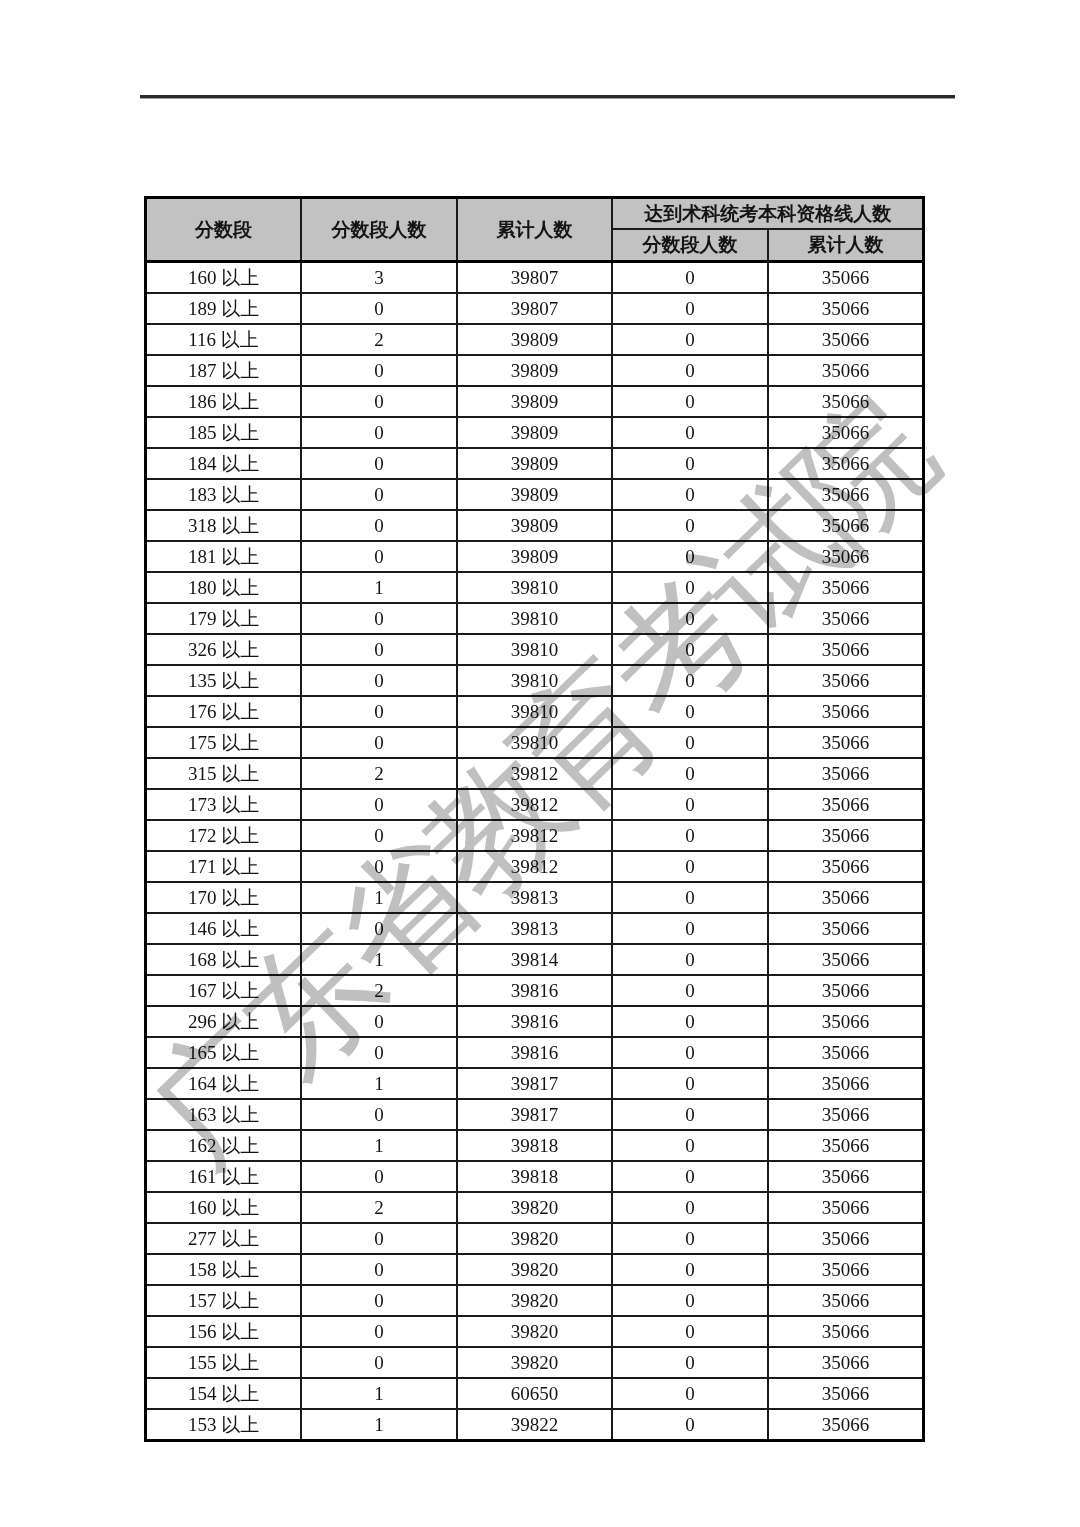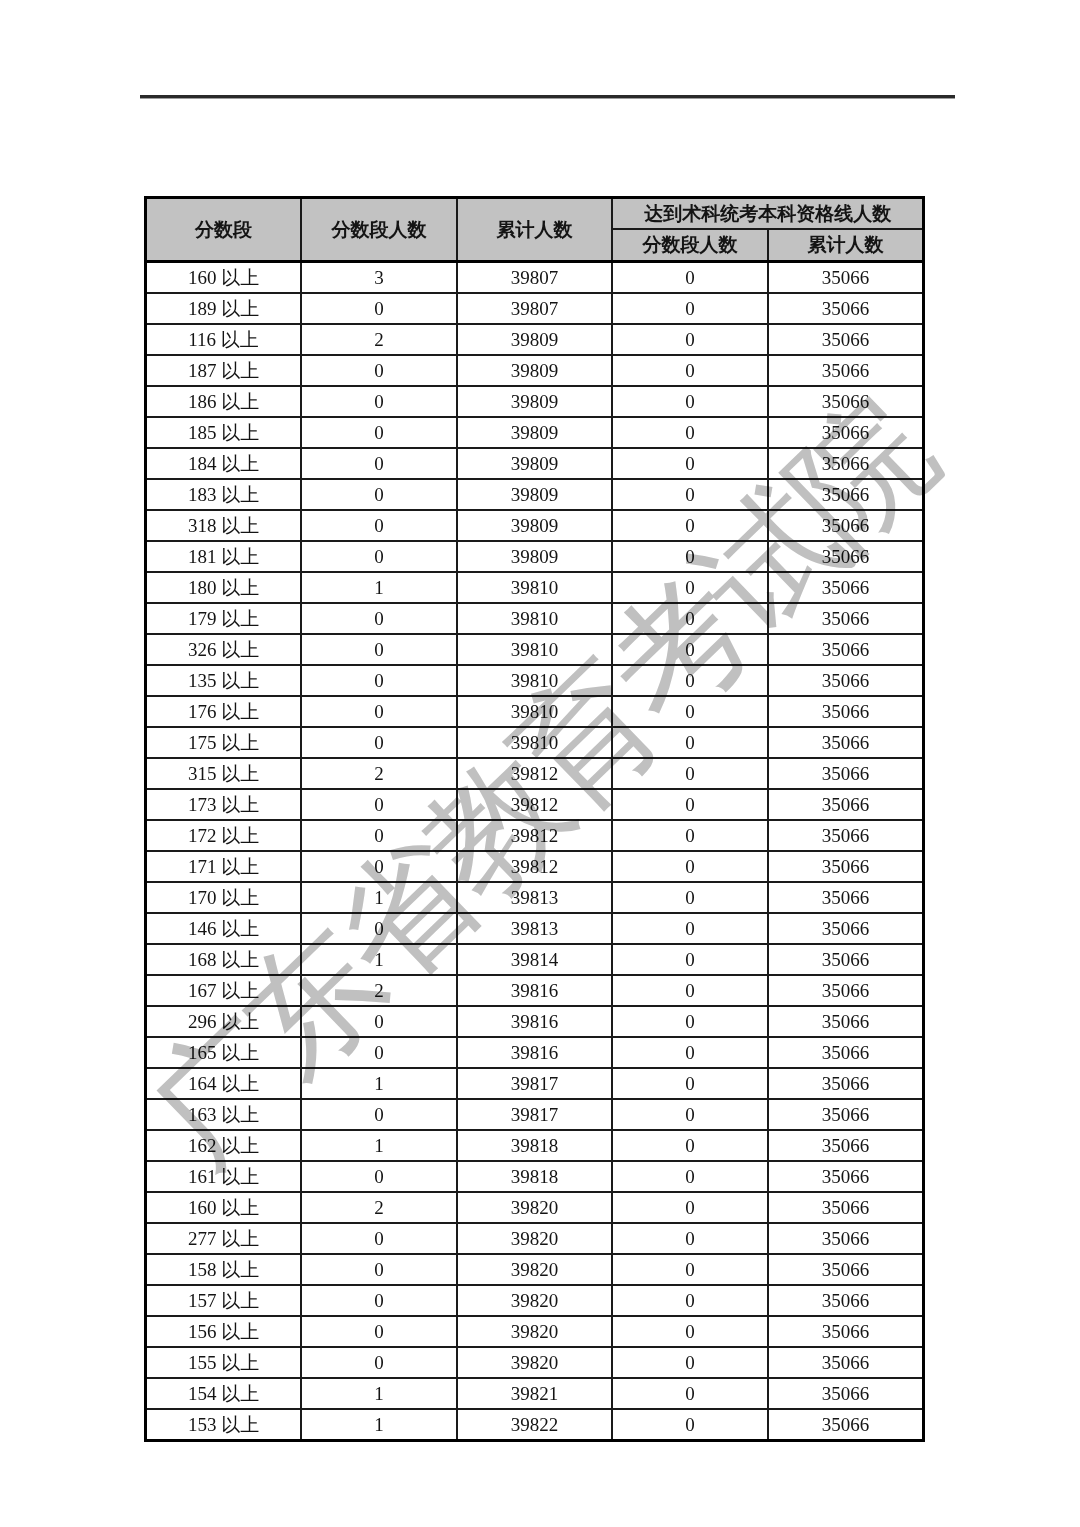--- a/index.html
+++ b/index.html
@@ -348,21 +348,21 @@
         <tr>
           <td>155 以上</td>
           <td>0</td>
           <td>39820</td>
           <td>0</td>
           <td>35066</td>
         </tr>
         <tr>
           <td>154 以上</td>
           <td>1</td>
-          <td>39821</td>
+          <td>60650</td>
           <td>0</td>
           <td>35066</td>
         </tr>
         <tr>
           <td>153 以上</td>
           <td>1</td>
           <td>39822</td>
           <td>0</td>
           <td>35066</td>
         </tr>

